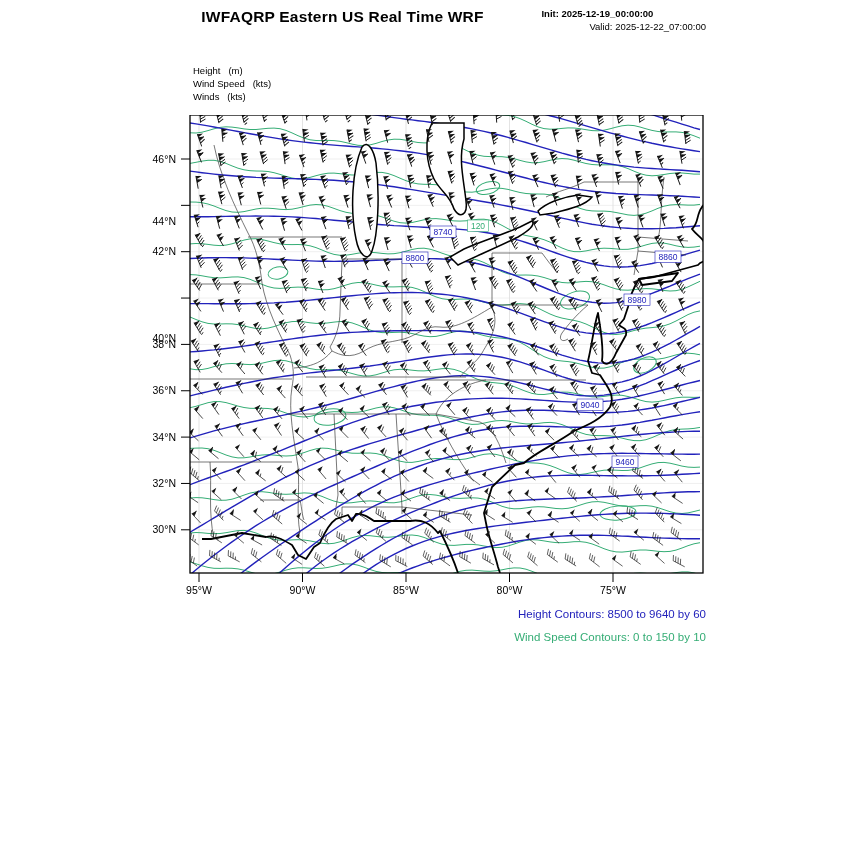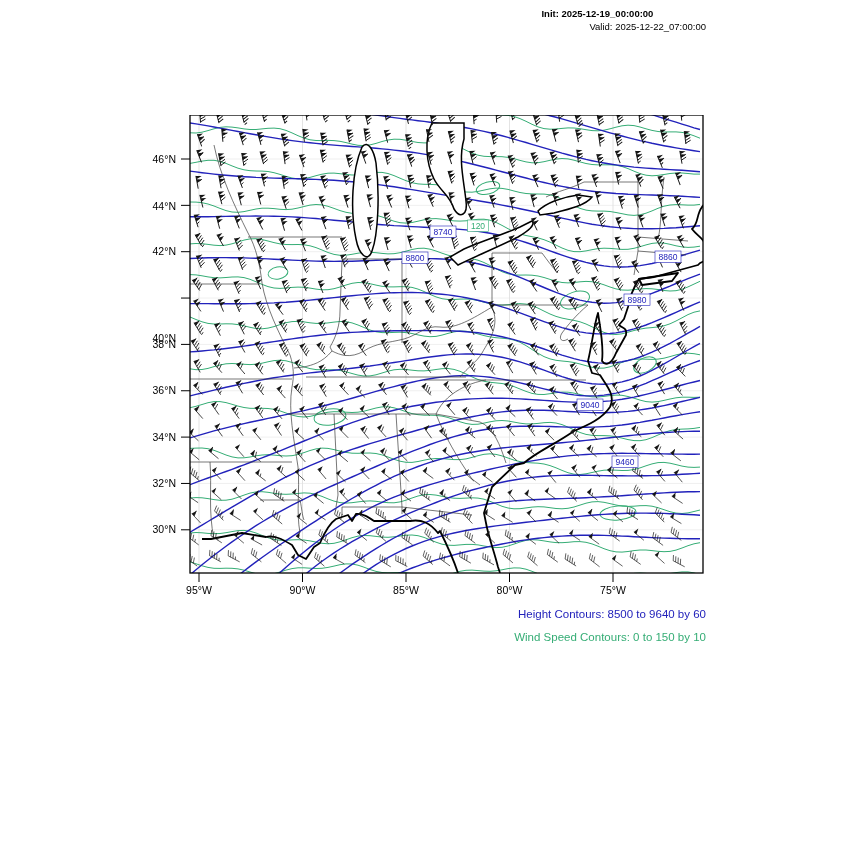--- a/index.html
+++ b/index.html
@@ -18,23 +18,29 @@
   .caption{position:absolute;right:144px;font-size:11.5px;}
   .cap-height{top:608px;}
   .cap-wind{top:631px;}
   .footer{position:absolute;left:190px;top:810px;font-size:9.5px;line-height:13.5px;}
   svg{position:absolute;left:178px;top:115px;}
 </style>
 </head>
 <body>
 
 <div class="page">
+  <div class="title">IWFAQRP Eastern US Real Time WRF</div>
   <div class="initblock">
     <div class="initline">Init: 2025-12-19_00:00:00</div>
     <div class="validline">Valid: 2025-12-22_07:00:00</div>
+  </div>
+  <div class="legend">
+    <div>Height   (m)</div>
+    <div>Wind Speed   (kts)</div>
+    <div>Winds   (kts)</div>
   </div>
 
   <svg id="map-svg" width="537" height="471" viewBox="0 0 537 471">
       <defs>
         <clipPath id="mapclip">
           <rect x="12" y="0" width="513" height="458"></rect>
         </clipPath>
       </defs>
       <g clip-path="url(#mapclip)">
         <g>
@@ -2430,21 +2436,21 @@
         <line x1="21" y1="458" x2="21" y2="467" stroke="#000" stroke-width="1"></line>
         <line x1="124.5" y1="458" x2="124.5" y2="467" stroke="#000" stroke-width="1"></line>
         <line x1="228" y1="458" x2="228" y2="467" stroke="#000" stroke-width="1"></line>
         <line x1="331.5" y1="458" x2="331.5" y2="467" stroke="#000" stroke-width="1"></line>
         <line x1="435" y1="458" x2="435" y2="467" stroke="#000" stroke-width="1"></line>
       </g>
     </svg>
 
   <div id="axis-labels">
       <div class="axis-label lat-label" style="left: 128px; top: 152.5px;">46°N</div>
-      <div class="axis-label lat-label" style="left: 128px; top: 200px;">44°N</div>
+      <div class="axis-label lat-label" style="left: 128px; top: 215px;">44°N</div>
       <div class="axis-label lat-label" style="left: 128px; top: 245.2px;">42°N</div>
       <div class="axis-label lat-label" style="left: 128px; top: 291.55px; margin-top: 40px;">40°N</div>
       <div class="axis-label lat-label" style="left: 128px; top: 337.9px;">38°N</div>
       <div class="axis-label lat-label" style="left: 128px; top: 384.25px;">36°N</div>
       <div class="axis-label lat-label" style="left: 128px; top: 430.6px;">34°N</div>
       <div class="axis-label lat-label" style="left: 128px; top: 476.95px;">32°N</div>
       <div class="axis-label lat-label" style="left: 128px; top: 523.3px;">30°N</div>
       <div class="axis-label lon-label" style="left: 175px; top: 584px;">95°W</div>
       <div class="axis-label lon-label" style="left: 278.5px; top: 584px;">90°W</div>
       <div class="axis-label lon-label" style="left: 382px; top: 584px;">85°W</div>

